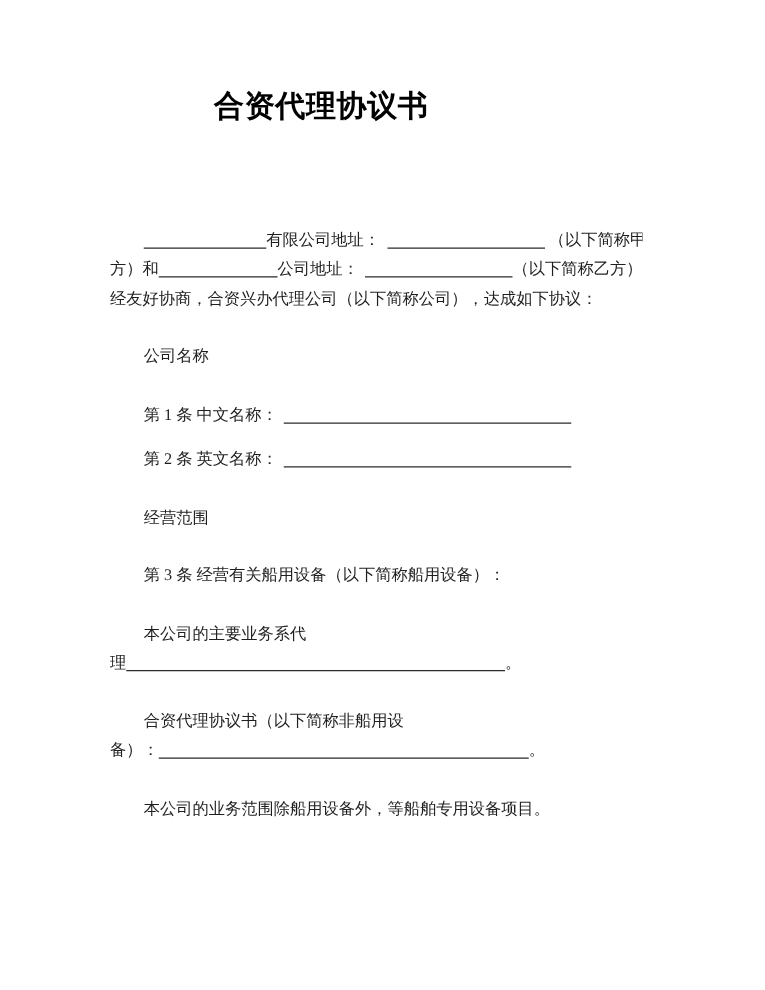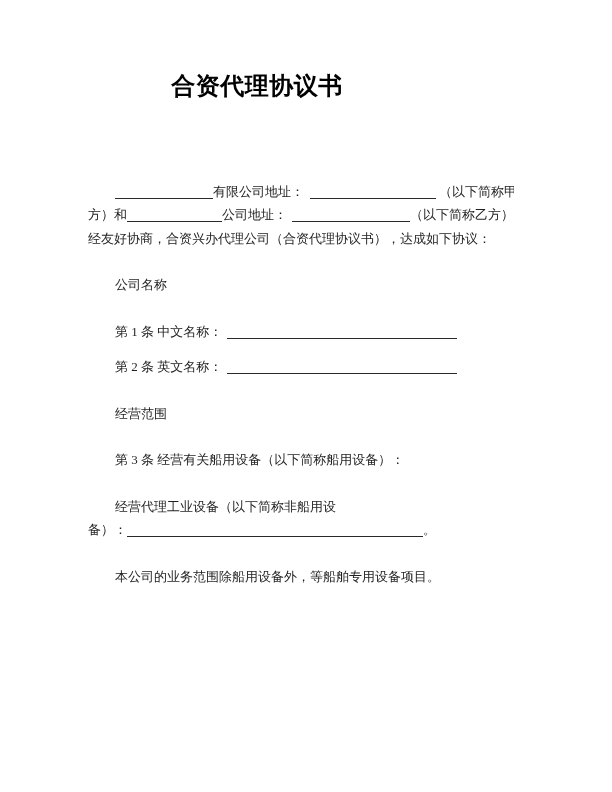--- a/index.html
+++ b/index.html
@@ -56,31 +56,32 @@
 </style>
 </head>
 <body>
 
 <div class="page">
 
   <h1 class="title">合资代理协议书</h1>
 
   <div class="doc">
 
-    <p><span class="u u-a"></span><span>有限公司地址：</span><span class="u u-b"></span><span>（以下简称甲</span><br><span>方）和</span><span class="u u-c"></span><span>公司地址：</span><span class="u u-d"></span><span>（以下简称乙方）</span><br><span>经友好协商，合资兴办代理公司（合资代理协议书），达成如下协议：</span></p>
+    <p><span class="u u-a"></span><span>有限公司地址：</span><span class="u u-b"></span><span>（以下简称甲</span><br><span>方）和</span><span class="u u-c"></span><span>公司地址：</span><span class="u u-d"></span><span>（以下简称乙方）</span><br><span>经友好协商，合资兴办代理公司（以下简称公司），达成如下协议：</span></p>
 
     <p>公司名称</p>
 
     <p class="m0"><span>第 1 条 中文名称：</span><span class="u u-name"></span></p>
     <p><span>第 2 条 英文名称：</span><span class="u u-name"></span></p>
 
     <p>经营范围</p>
 
     <p>第 3 条 经营有关船用设备（以下简称船用设备）：</p>
 
+    <p><span>本公司的主要业务系代</span><br><span>理</span><span class="u u-agency"></span><span>。</span></p>
 
 
-    <p><span>经营代理工业设备（以下简称非船用设</span><br><span>备）：</span><span class="u u-equip"></span><span>。</span></p>
+    <p><span>合资代理协议书（以下简称非船用设</span><br><span>备）：</span><span class="u u-equip"></span><span>。</span></p>
 
     <p>本公司的业务范围除船用设备外，等船舶专用设备项目。</p>
 
   </div>
 </div>
 
 </body></html>

